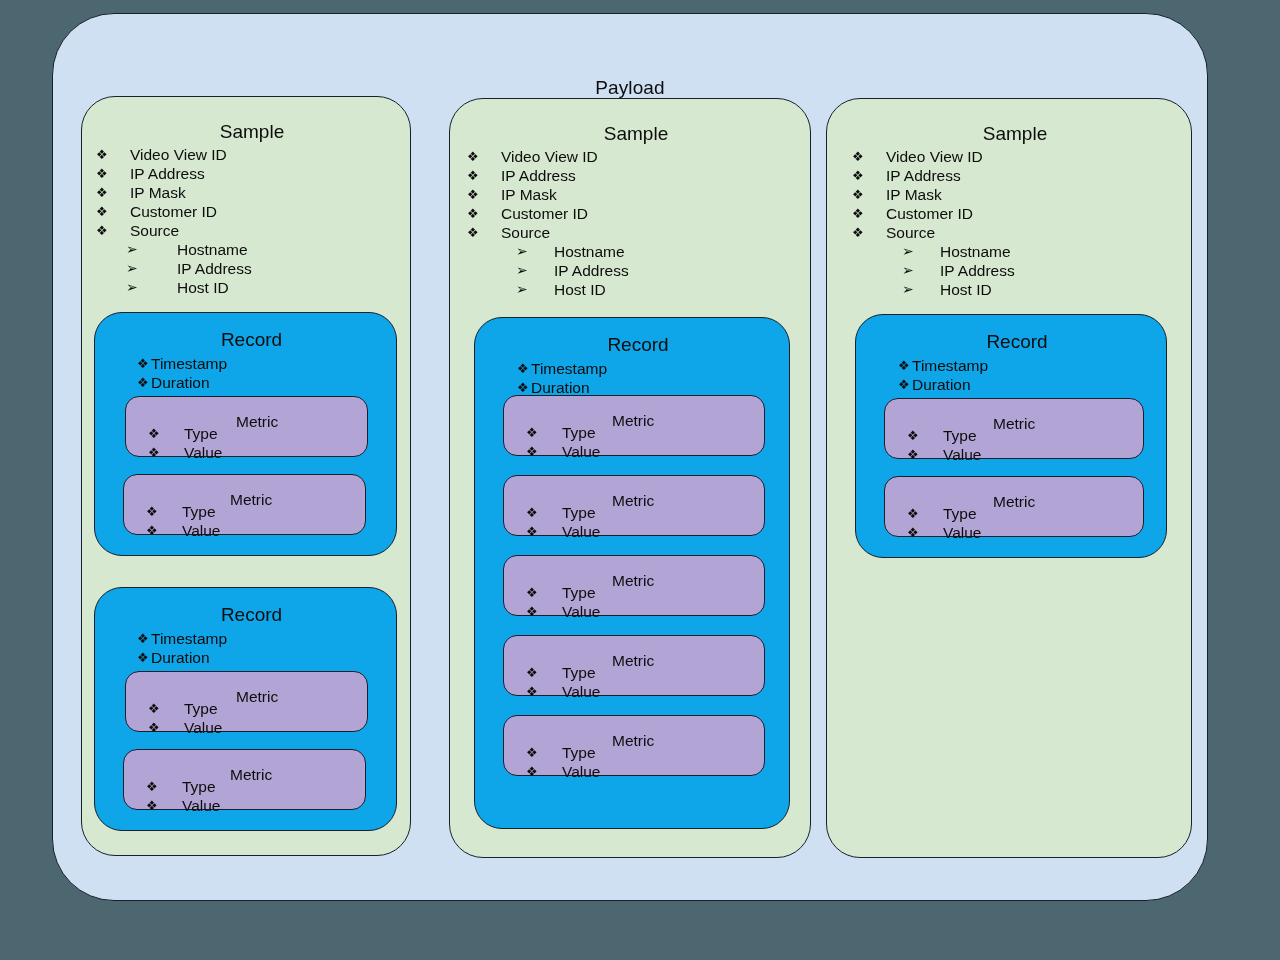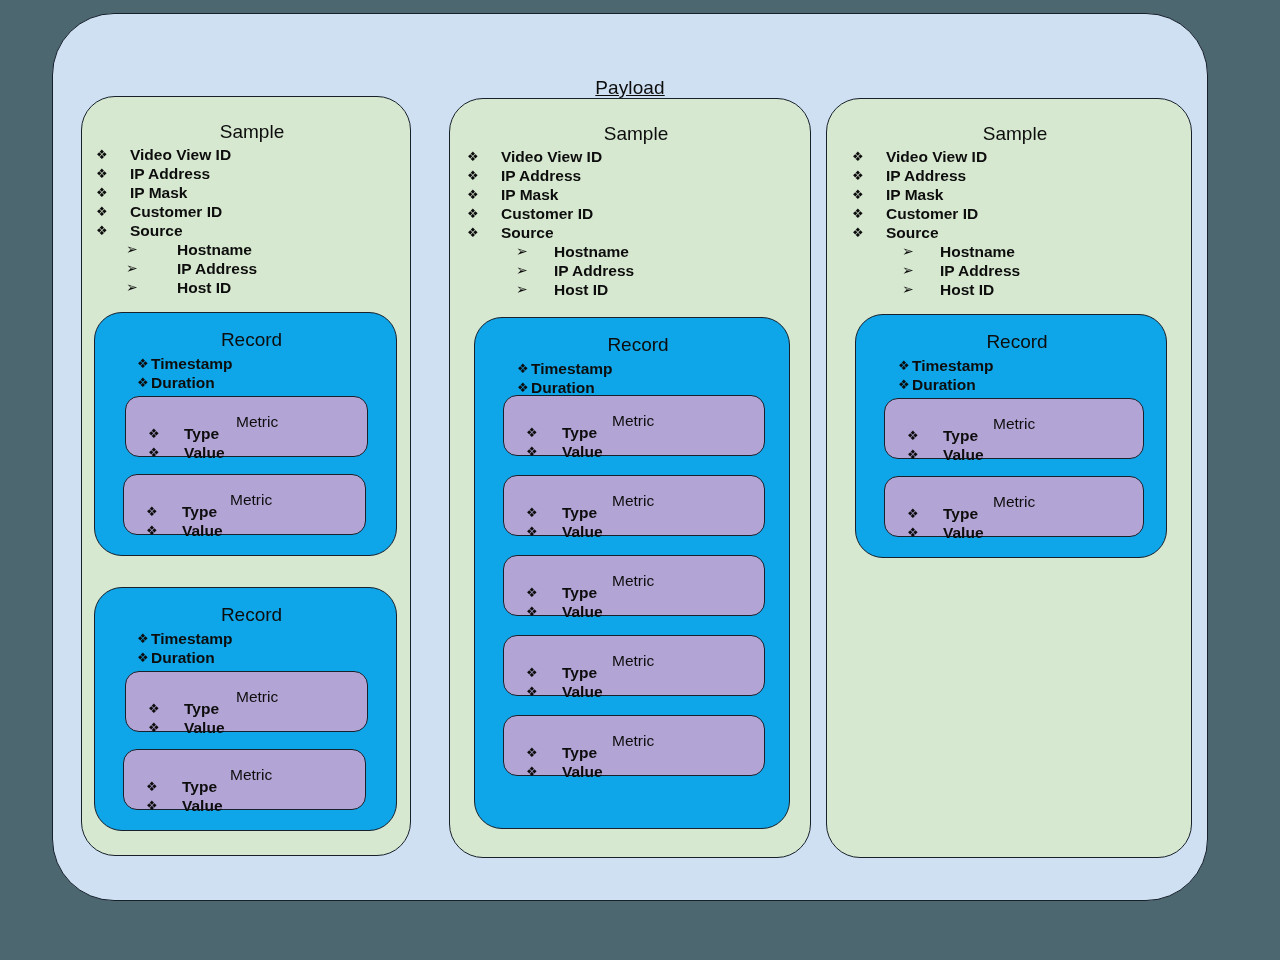--- a/index.html
+++ b/index.html
@@ -36,21 +36,20 @@
   }
   .payload-title {
     position: absolute;
     top: 63px;
     left: 0;
     width: 100%;
     text-align: center;
     font-size: 19px;
     color: #0d0d0d;
     letter-spacing: .1px;
-    text-decoration: underline;
   }
 
   
   .sample {
     position: absolute;
     background: #d7e8d0;
     border: 1.5px solid #17202b;
     border-radius: 34px;
     box-sizing: border-box;
   }
@@ -85,21 +84,20 @@
   }
   .bullet-glyph {
     position: absolute;
     font-size: 13px;
     line-height: 19px;
     font-family: "DejaVu Sans", sans-serif;
   }
   .bullet-text {
     position: absolute;
     line-height: 19px;
-    font-weight: bold;
   }
 
   
   .sample-list { top: 48px; }
   .sample-list .bullet-glyph { left: 14px; }
   .sample-list .bullet-text  { left: 48px; }
   .sample-list .lvl2 .bullet-glyph { left: 44px; font-size: 14px; }
   .sample-list .lvl2 .bullet-text  { left: 95px; }
 
   .sample-2 .sample-list .bullet-glyph { left: 17px; }

